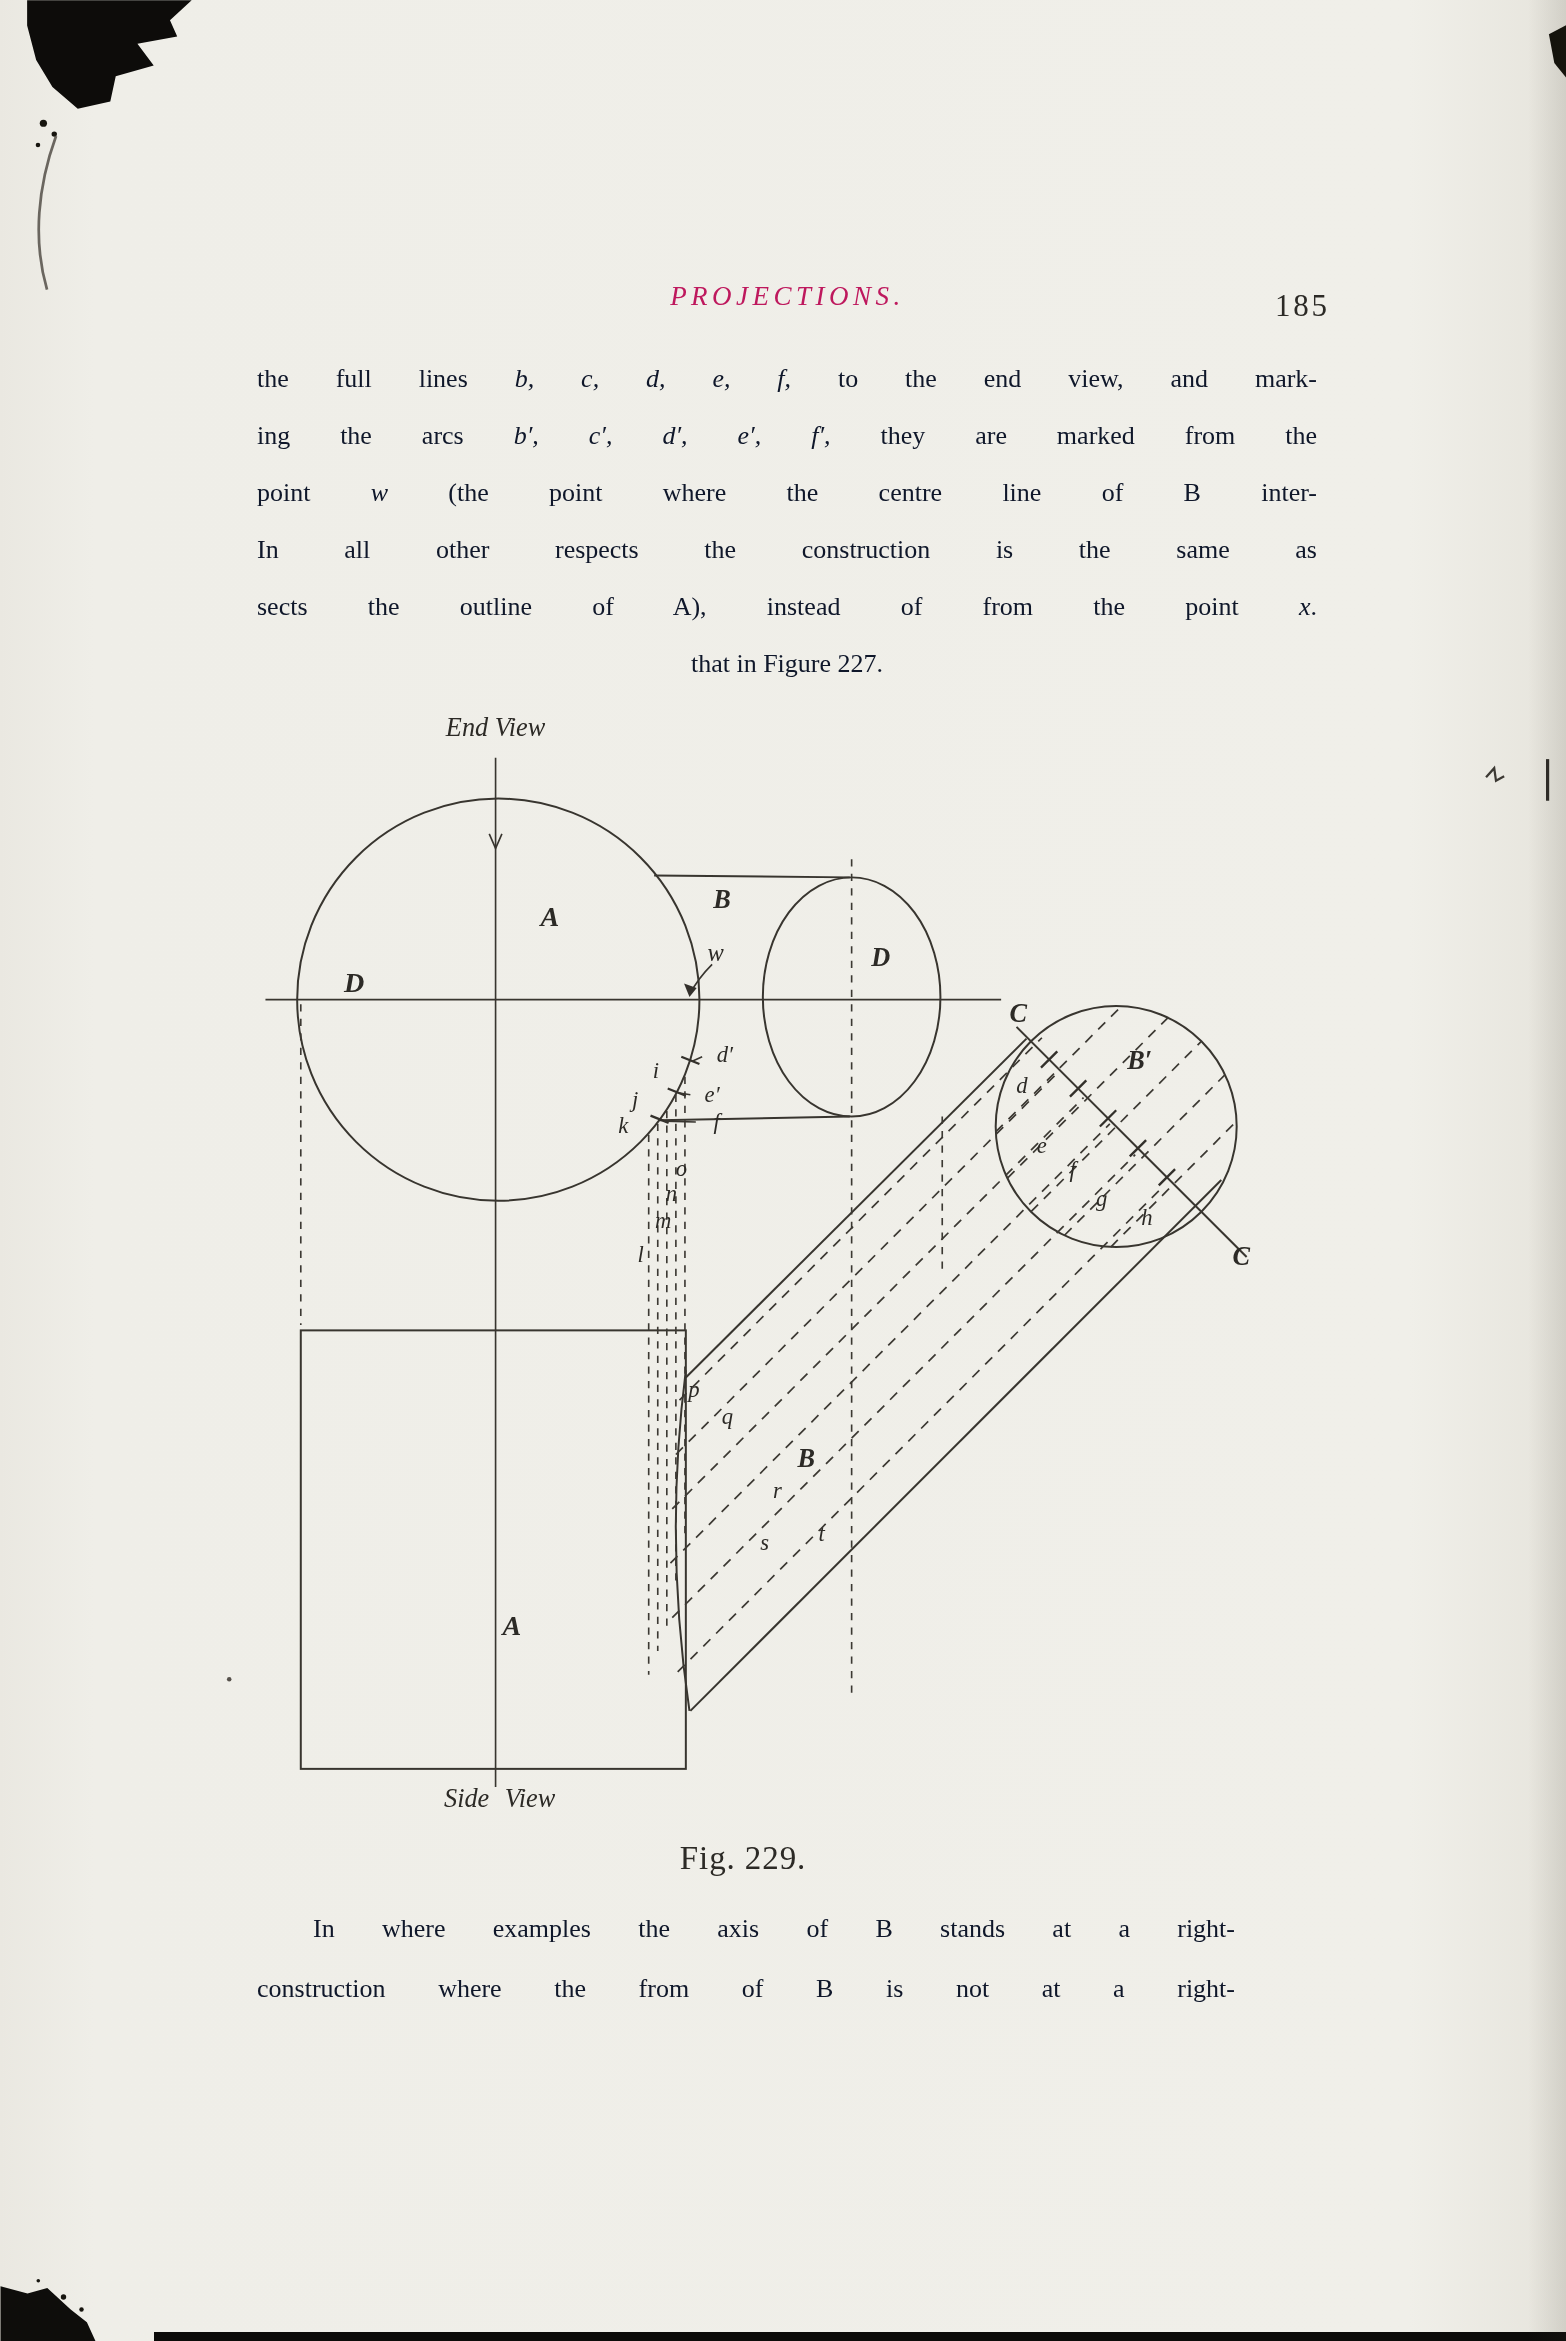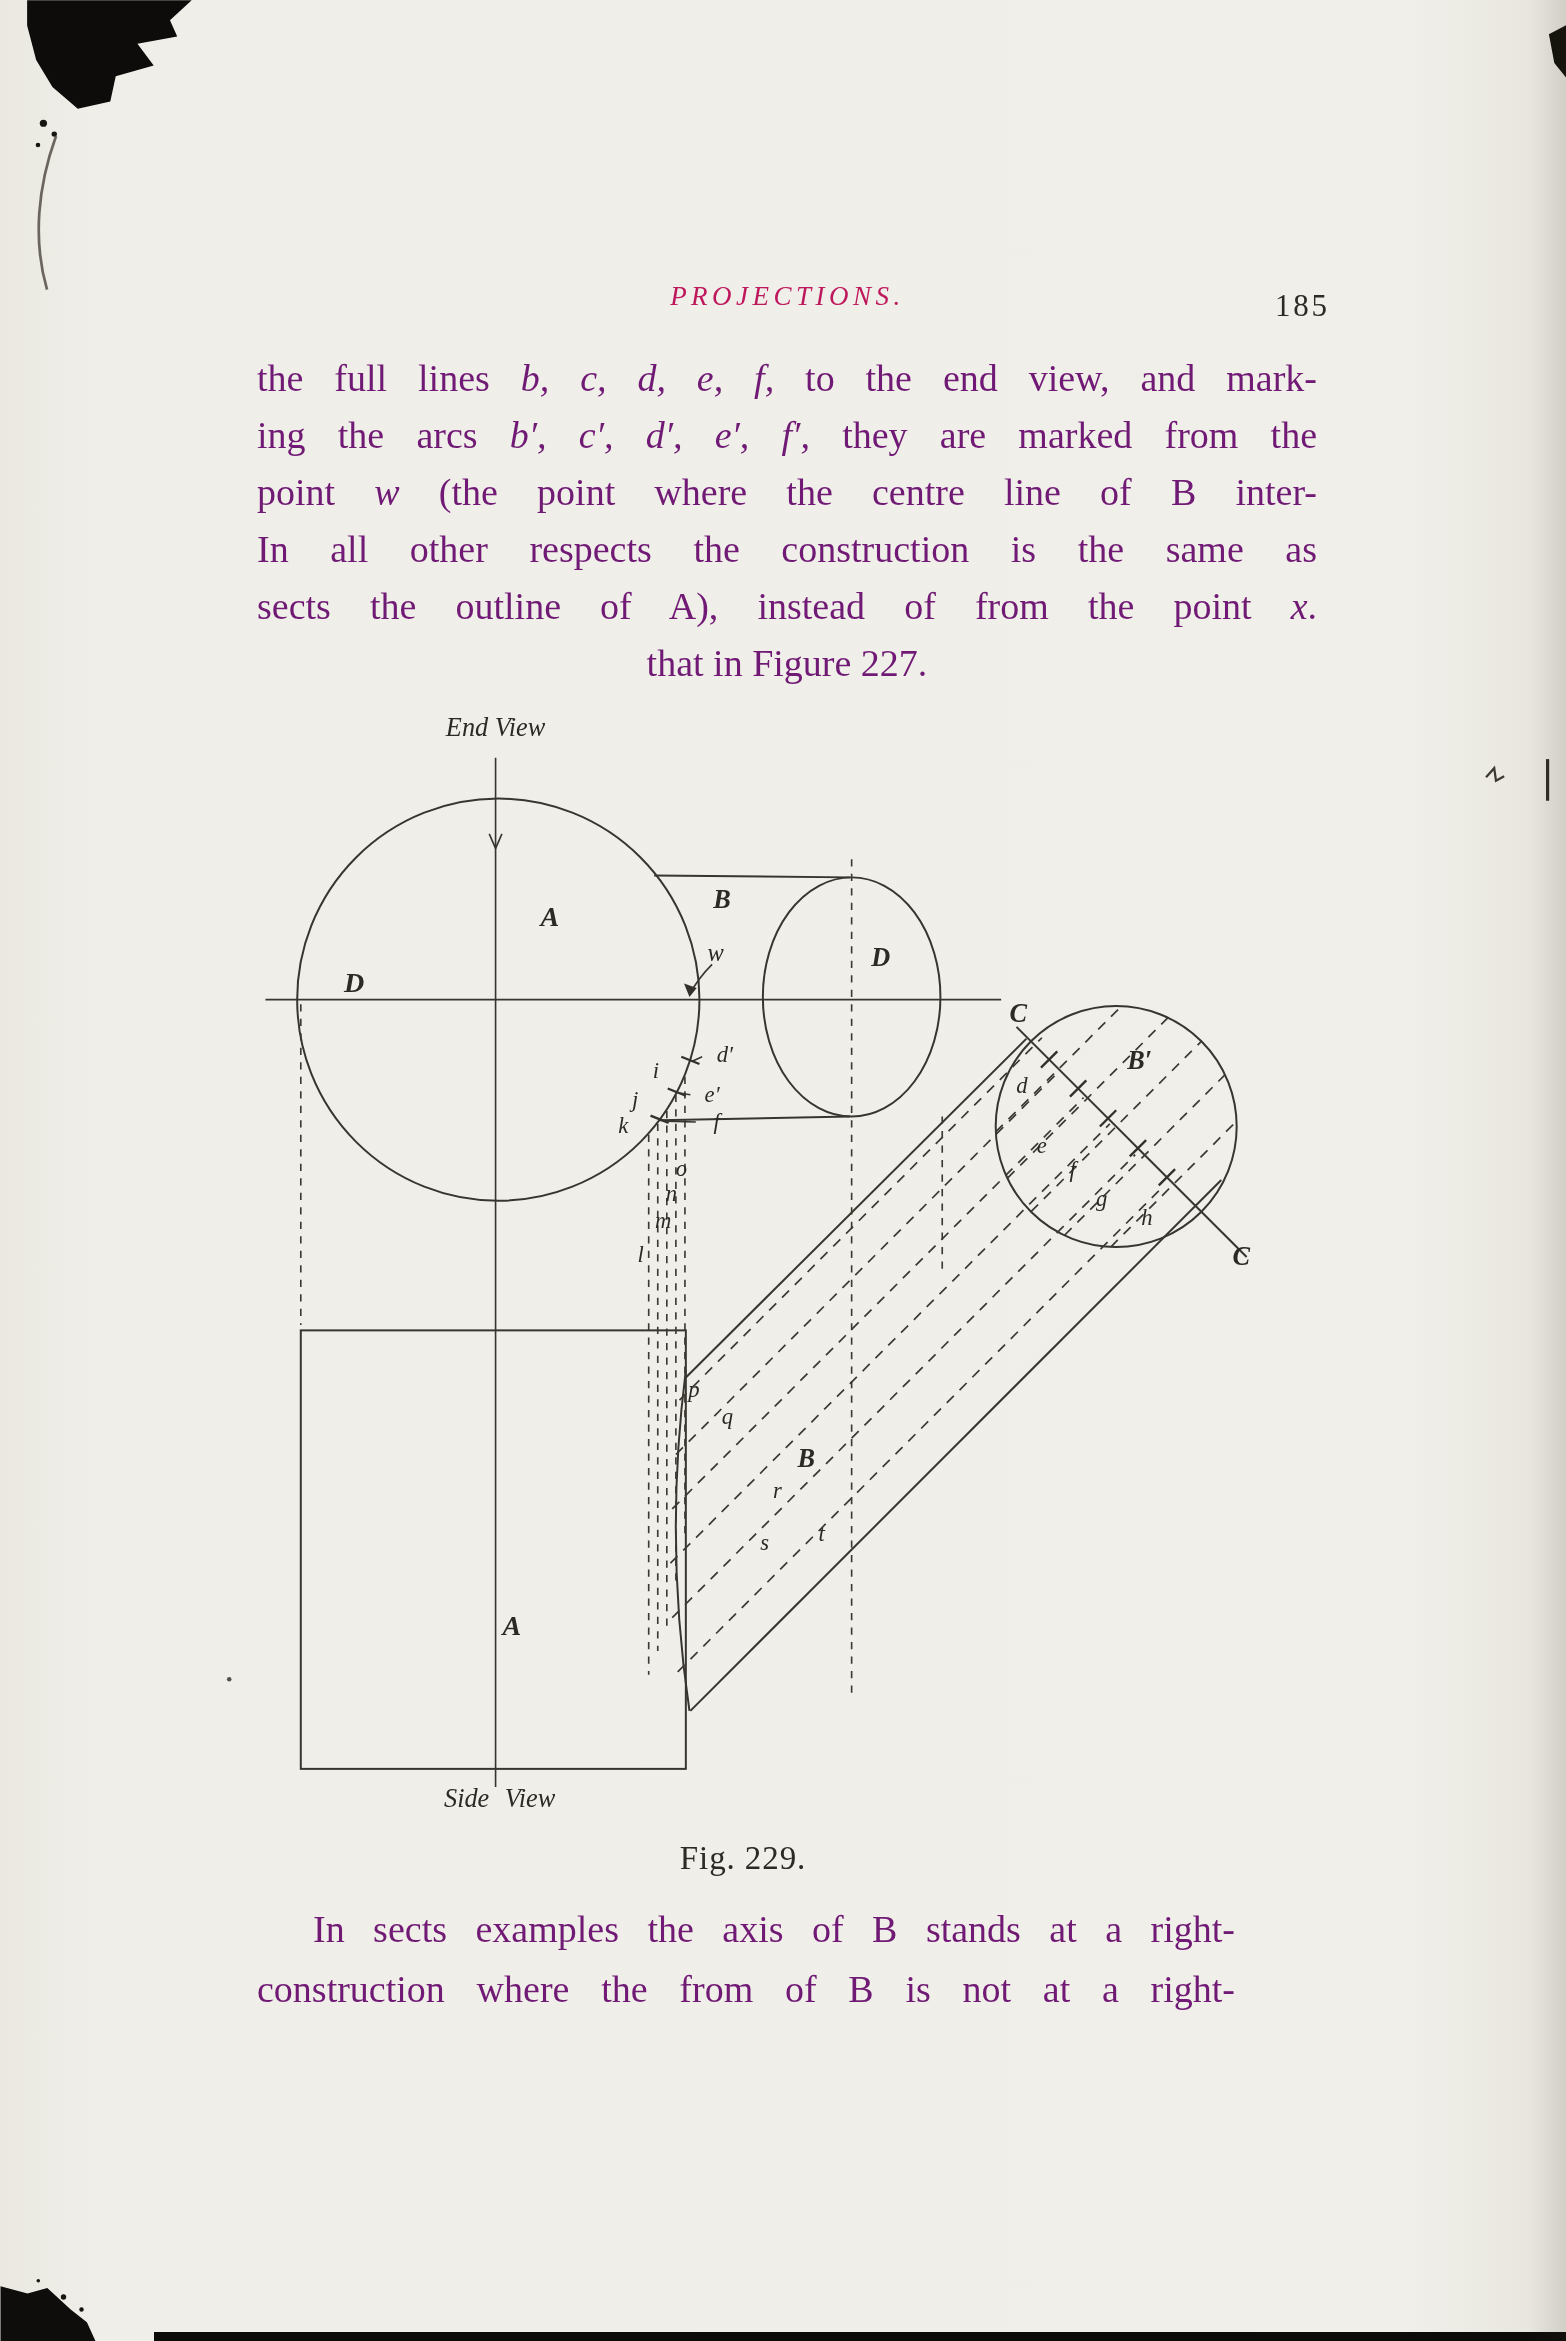--- a/index.html
+++ b/index.html
@@ -10,21 +10,21 @@
     color:#2c2a26;
   }
   .hdr {
     position:absolute; top:281px; left:260px; width:1055px;
     text-align:center; font-style:italic; font-size:27px; letter-spacing:4.5px;
     color:#be185d;
   }
   .pagenum {
     position:absolute; top:288px; left:1243px; font-size:31px; letter-spacing:2.7px;margin-left:32px;
   }
-  .para { position:absolute; font-size:38px; line-height:57px; color:#701a75; }
+  .para { position:absolute; font-size:26px; line-height:57px; color:#0f172a; }
   .p1 { top:350px; left:257px; width:1060px; }
   .p2 { top:1899px; left:257px; width:978px; line-height:60px; }
   .ln { white-space:normal; }
   .just { text-align:justify; text-align-last:justify; }
   .left { text-align:center; }
   .indent { padding-left:56px; }
   .it { font-style:italic; }
   .caption {
     position:absolute; top:1840px; left:580px; width:326px;
     text-align:center; font-size:33px; letter-spacing:0.9px;
@@ -176,21 +176,21 @@
   <text class="low2" x="1128" y="1206" text-anchor="middle">d</text>
   <text class="low2" x="1150" y="1272" text-anchor="middle">e</text>
   <text class="low2" x="1184" y="1299" text-anchor="middle">f</text>
   <text class="low2" x="1216" y="1331" text-anchor="middle">g</text>
   <text class="low2" x="1266" y="1352" text-anchor="middle">h</text>
 </svg>
 
 <div class="caption">Fig. 229.</div>
 
 <div class="para p2">
-  <div class="ln just indent">In sects examples the axis of B stands at a right-</div>
+  <div class="ln just indent">In where examples the axis of B stands at a right-</div>
   <div class="ln just">construction where the from of B is not at a right-</div>
 </div>
 
 <svg class="blot" style="left:0;top:0" width="217" height="308" xmlns="http://www.w3.org/2000/svg" viewBox="0 0 240 340">
   <path d="M30,0 L212,0 L188,22 L196,40 L152,48 L170,72 L128,84 L122,112 L86,120 L58,96 L40,66 L30,28 Z" fill="#0d0c0a"></path>
   <circle cx="48" cy="136" r="4" fill="#17150f"></circle>
   <circle cx="60" cy="148" r="3" fill="#17150f"></circle>
   <circle cx="42" cy="160" r="2.5" fill="#17150f"></circle>
   <path d="M62,150 C42,205 36,265 52,320" stroke="#4a453d" stroke-width="3" fill="none" opacity="0.8"></path>
 </svg>

